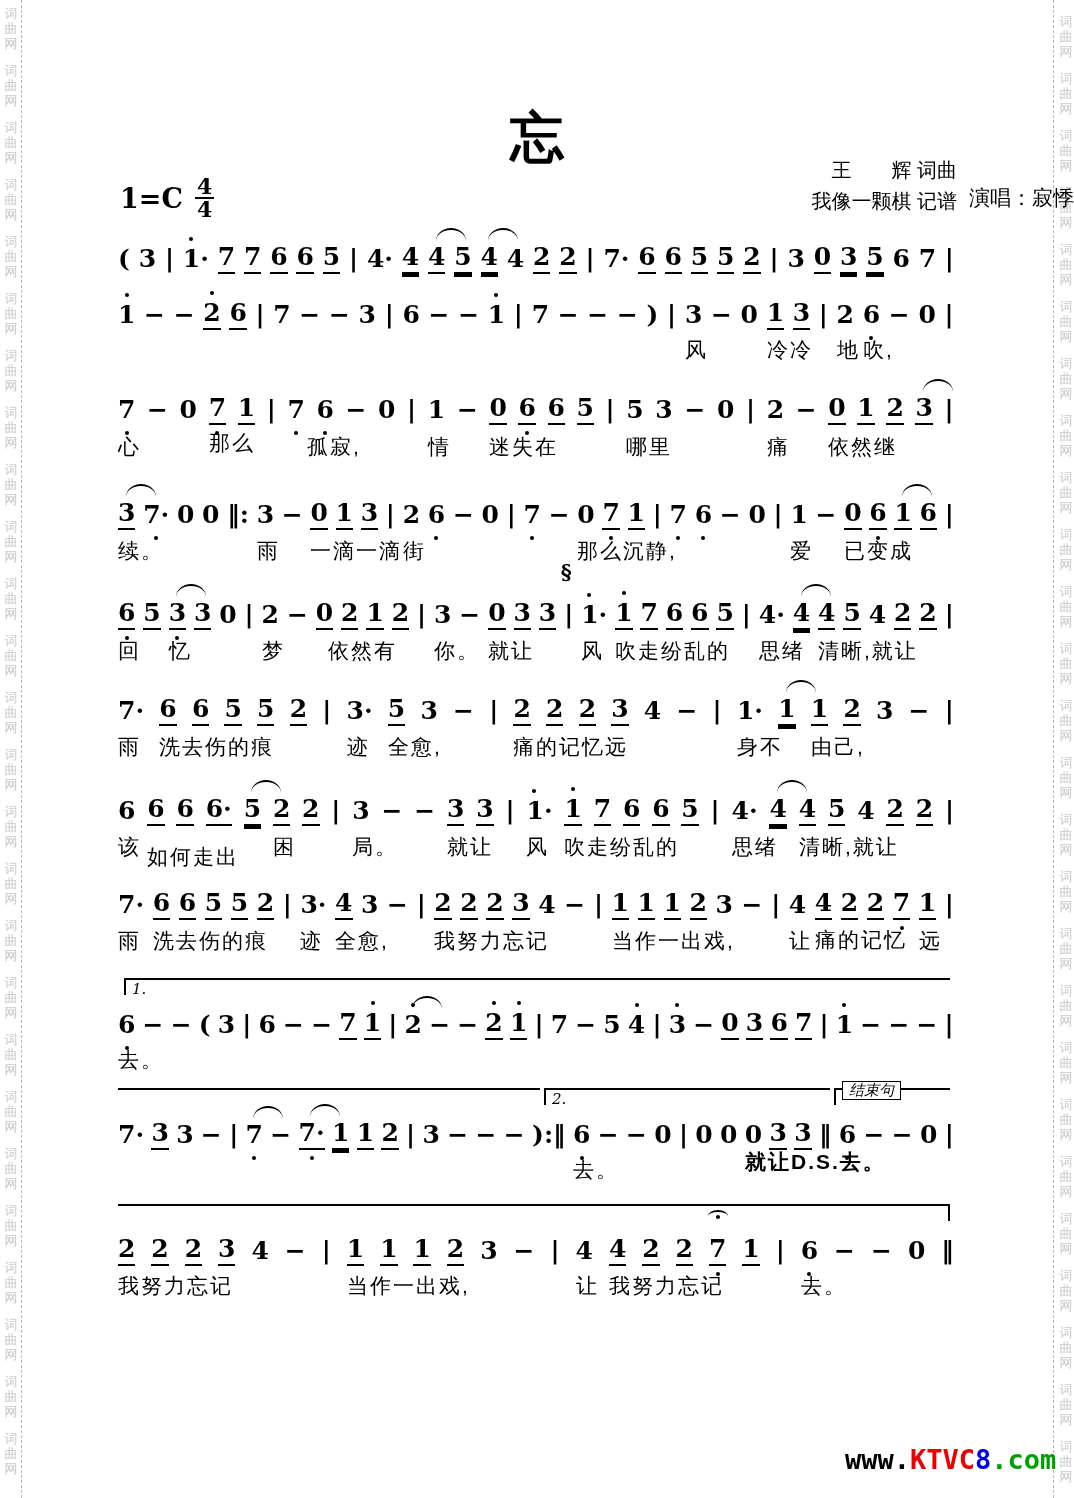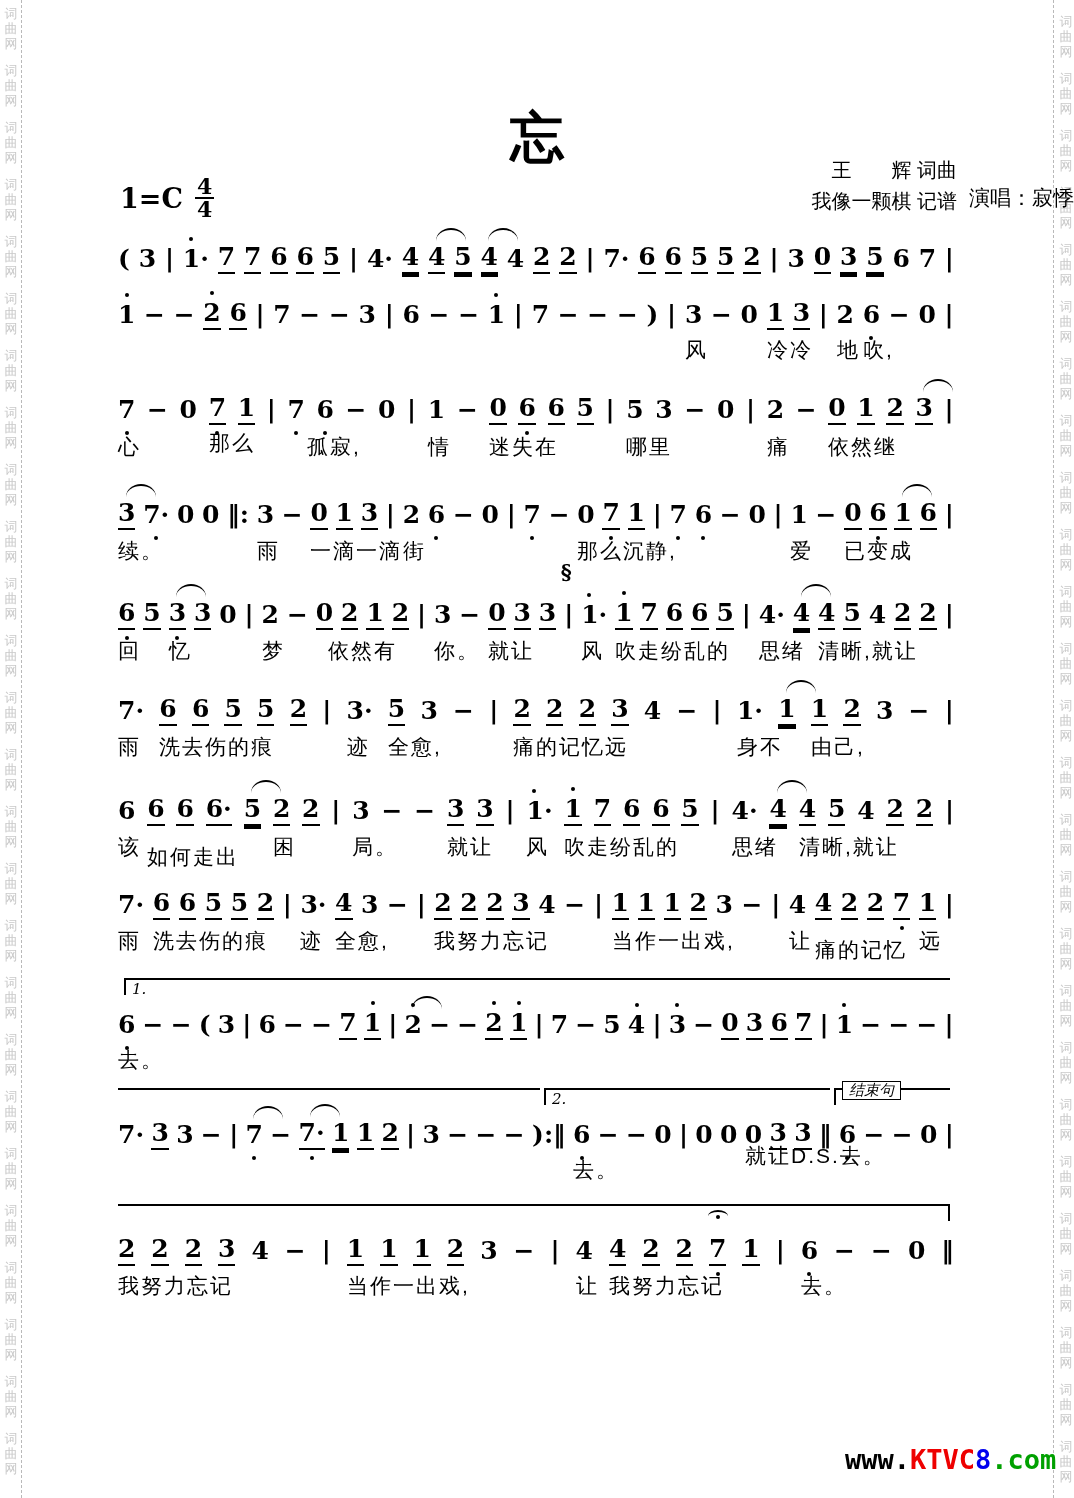--- a/index.html
+++ b/index.html
@@ -672,21 +672,21 @@
         <span class="tok"><span class="num u1">1</span></span>
         <span class="tok"><span class="num">|</span></span>
       </div>
       <div class="lyr" style="top: 43px; left: 118px;">雨</div>
       <div class="lyr" style="top: 43px; left: 153px;">洗去伤的痕</div>
       <div class="lyr" style="top: 43px; left: 300px;">迹</div>
       <div class="lyr" style="top: 43px; left: 335px;">全愈,</div>
       <div class="lyr" style="top: 43px; left: 434px;">我努力忘记</div>
       <div class="lyr" style="top: 43px; left: 612px;">当作一出戏,</div>
       <div class="lyr" style="top: 43px; left: 789px;">让</div>
-      <div class="lyr" style="top: 52px; left: 815px;">痛的记忆</div>
+      <div class="lyr" style="top: 42px; left: 815px;">痛的记忆</div>
       <div class="lyr" style="top: 43px; left: 919px;">远</div>
     </div>
     <div class="system" style="top: 1004px;">
       <div class="notes">
         <span class="tok"><span class="num">6</span><i class="ob"></i></span>
         <span class="tok"><span class="num">−</span></span>
         <span class="tok"><span class="num">−</span></span>
         <span class="tok"><span class="num">(</span></span>
         <span class="tok"><span class="num">3</span></span>
         <span class="tok"><span class="num">|</span></span>
@@ -756,21 +756,21 @@
         <span class="tok"><span class="num">6</span><i class="ob"></i></span>
         <span class="tok"><span class="num">−</span></span>
         <span class="tok"><span class="num">−</span></span>
         <span class="tok"><span class="num">0</span></span>
         <span class="tok"><span class="num">|</span></span>
       </div>
       <div class="volta" style="left: 118px; width: 422px;"></div>
       <div class="volta lt" style="left: 544px; width: 286px;"><span class="vlabel">2.</span></div>
       <div class="volta lt" style="left: 834px; width: 116px;"><span class="vlabel boxed">结束句</span></div>
       <div class="lyr" style="top: 42px; left: 573px;">去。</div>
-      <div class="lyr" style="top: 28px; left: 745px;">就让D.S.去。</div>
+      <div class="lyr" style="top: 34px; left: 745px; font-weight: bold;">就让D.S.去。</div>
     </div>
     <div class="system" style="top: 1230px;">
       <div class="notes">
         <span class="tok"><span class="num u1">2</span></span>
         <span class="tok"><span class="num u1">2</span></span>
         <span class="tok"><span class="num u1">2</span></span>
         <span class="tok"><span class="num u1">3</span></span>
         <span class="tok"><span class="num">4</span></span>
         <span class="tok"><span class="num">−</span></span>
         <span class="tok"><span class="num">|</span></span>

